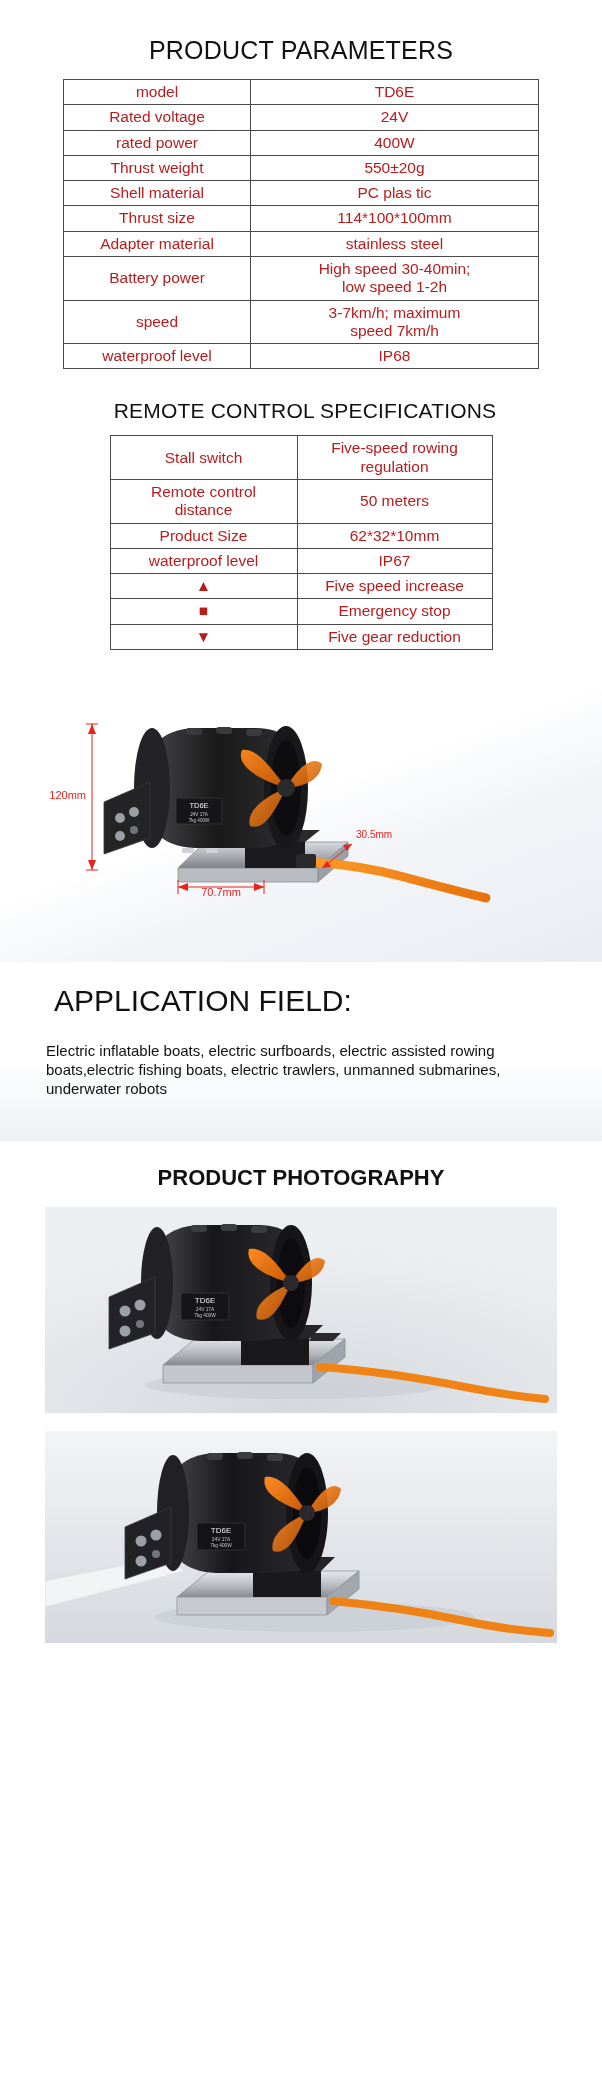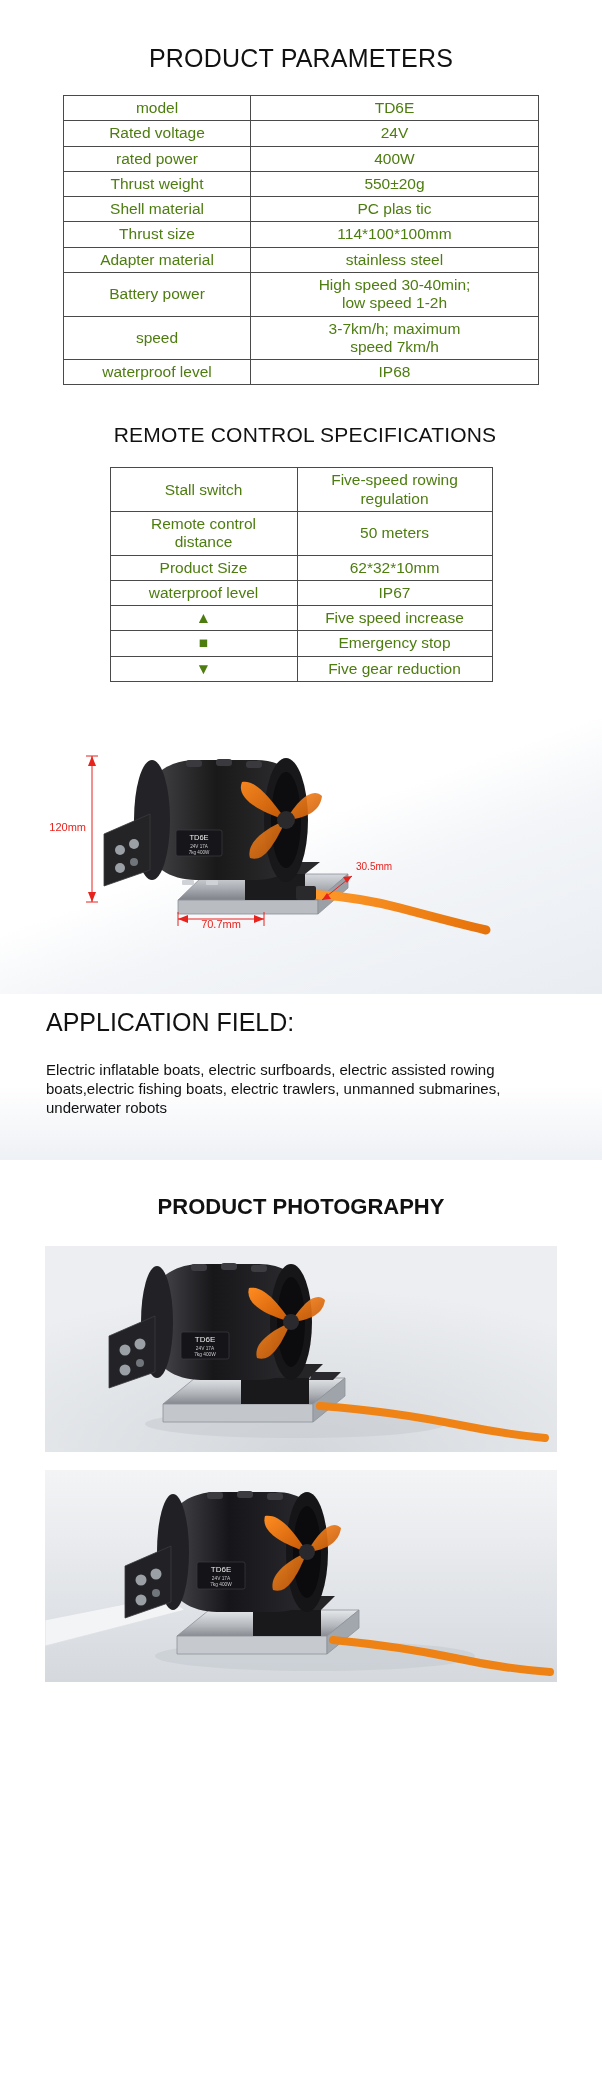--- a/index.html
+++ b/index.html
@@ -19,21 +19,21 @@
     overflow: hidden;
   }
 
   
   .section-title {
     text-align: center;
     font-size: 25px;
     font-weight: 400;
     letter-spacing: .2px;
     color: #111;
-    margin: 8px;
+    margin: 0;
     padding: 36px 0 14px 0;
   }
   .section-title.small {
     font-size: 21px;
     padding: 30px 0 12px 8px;
   }
 
   
   .spec-table {
     border-collapse: collapse;
@@ -44,21 +44,21 @@
   .spec-table.params { width: 476px; }
   .spec-table.remote { width: 383px; }
 
   .spec-table td {
     border: 1px solid #4a4a4a;
     font-size: 15.5px;
     text-align: center;
     vertical-align: middle;
     padding: 3px 4px;
     line-height: 1.18;
-    color: #4d7c0f;
+    color: #b91c1c;
   }
   .spec-table.params td.k { width: 178px; }
   .spec-table.remote td.k { width: 178px; }
 
   .spec-table td.k { font-size: 15.5px; }
   .spec-table td.v { font-size: 15.5px; }
   .cell-2line { line-height: 1.12; }
   .glyph {
     font-size: 14px;
     line-height: 1.2;
@@ -79,44 +79,44 @@
     background: linear-gradient(160deg, #ffffff 0%, #ffffff 45%, #f3f5f8 62%, #e9edf2 100%);
   }
   .svg-diagram { position: absolute; left: 0; top: 0; }
 
   
   .app-block {
     padding: 4px 0 28px 0;
     background: linear-gradient(180deg,#ffffff 0%, #ffffff 55%, #eef1f5 100%);
   }
   .app-title {
-    font-size: 25px;
+    font-size: 30px;
     font-weight: 400;
     color: #111;
-    margin: 0;
+    margin: 8px;
     padding: 10px 0 8px 46px;
   }
   .app-text {
     font-size: 15px;
     line-height: 1.28;
     color: #111;
     padding: 0 40px 0 46px;
     max-width: 520px;
   }
 
   
   .photo-section {
     background: #ffffff;
     padding-bottom: 0;
   }
   .photo-title {
     text-align: center;
     font-size: 22px;
     padding: 24px 0 16px 0;
-    margin: 10px;
+    margin: 0;
     color: #111;
   }
   .photo {
     position: relative;
     width: 512px;
     margin: 0 auto 18px auto;
     height: 200px;
     background: #e7eaee;
     overflow: hidden;
   }

